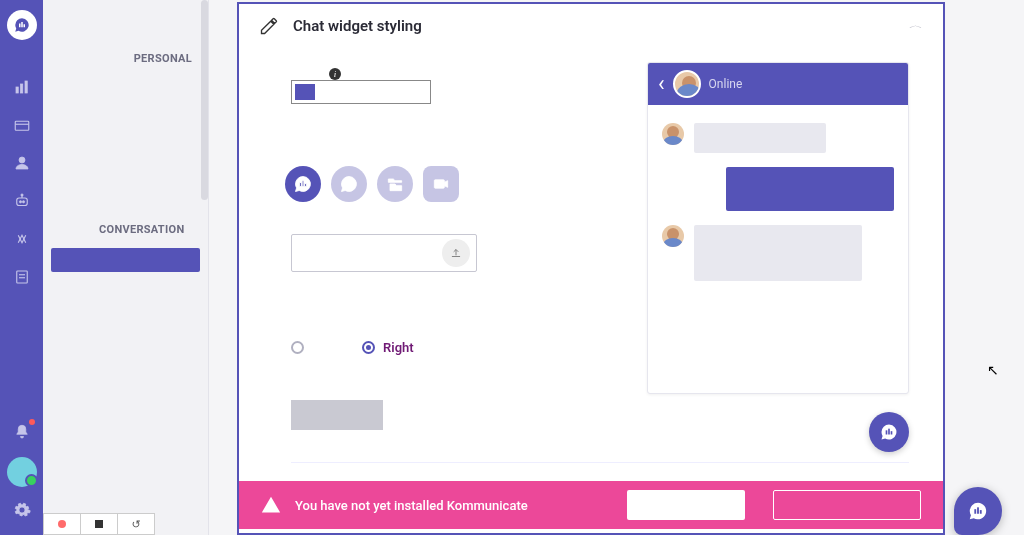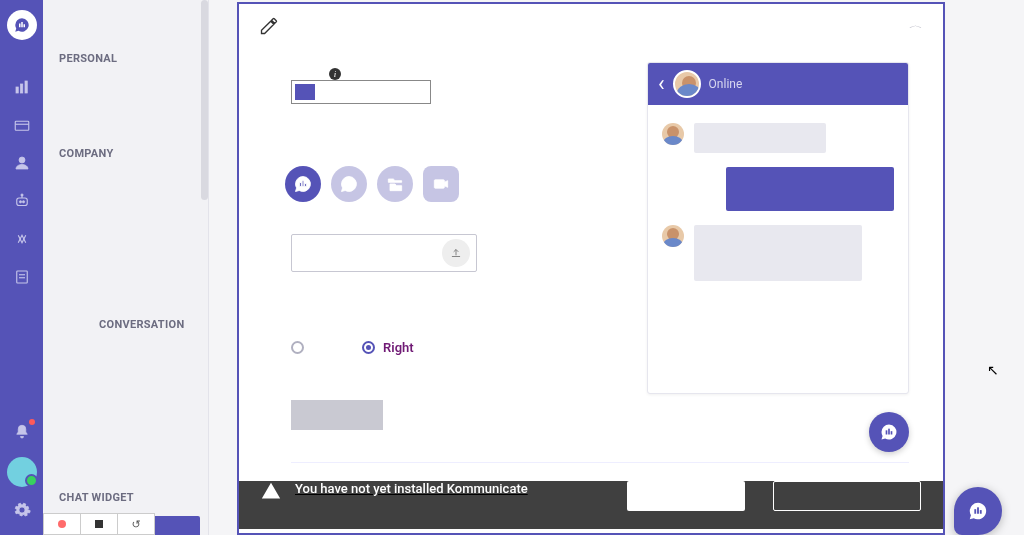--- a/index.html
+++ b/index.html
@@ -15,21 +15,21 @@
   .bell { position:relative; color:#c6c5ea; }
   .bell .dot { position:absolute; top:-2px; right:-2px; width:6px; height:6px; background:#ff5a5a; border-radius:50%; }
   .rail-avatar { width:30px; height:30px; border-radius:50%; background:#72d0e0; position:relative; margin:6px 0 4px 0; }
   .rail-avatar::after{content:''; position:absolute; bottom:0; right:-1px; width:9px; height:9px; background:#38d15f; border-radius:50%; border:2px solid #5553b7;}
   .gear { color:#fff; }
 
   
   .sidebar { position:absolute; left:43px; top:0; width:166px; height:535px; background:#f2f2f5; border-right:1px solid #e3e3ea; overflow:hidden; }
   .sidebar-scroll{ position:absolute; right:0; top:0; width:7px; height:200px; background:#d9d9e0; border-radius:4px;}
   .side-group { font-size:11px; font-weight:700; color:#6c6c80; letter-spacing:0.3px; padding: 14px 16px 8px 16px; }
-  .sg1{ margin-top:38px;} .sg2{ margin-top:60px;} .sg3{ margin-top:136px;margin-left:40px;} .sg4{ margin-top:138px;}
+  .sg1{ margin-top:38px;text-align:right;} .sg2{ margin-top:60px;} .sg3{ margin-top:136px;margin-left:40px;} .sg4{ margin-top:138px;}
   .side-active { margin: 4px 8px 0 8px; height:24px; background:#5553b7; border-radius:2px; }
 
   
   .recorder { position:absolute; left:43px; bottom:0; width:112px; height:22px; background:#fff; border:1px solid #ccc; display:flex; }
   .rec-cell{ flex:1; display:flex; align-items:center; justify-content:center; border-right:1px solid #ccc; font-size:11px; color:#555;}
   .rec-cell:last-child{border-right:none;}
   .rec-dot{width:8px;height:8px;background:#ff6b6b;border-radius:50%;}
   .rec-stop{width:8px;height:8px;background:#333;}
 
   
@@ -82,21 +82,21 @@
   .b1{width:132px;height:30px;background:#e8e8ef;}
   .msg-row.right{justify-content:flex-end;}
   .b2{width:168px;height:44px;background:#5553b7;}
   .b3{width:168px;height:56px;background:#e8e8ef;}
   .cursor{position:absolute; left:748px; top:314px; font-size:14px; color:#000;}
 
   .launcher{position:absolute; right:34px; top:364px; width:40px;height:40px;border-radius:50%;background:#5553b7;display:flex;align-items:center;justify-content:center; box-shadow:0 2px 6px rgba(0,0,0,.2);}
   .launcher svg{width:20px;height:20px;fill:#fff;}
 
   
-  .notice{position:absolute; left:0; bottom:0; right:0; height:48px; background:#404040; display:flex; padding:0 22px; gap:14px;text-decoration:underline;}
+  .notice{position:absolute; left:0; bottom:0; right:0; height:48px; background:#ec4899; display:flex; align-items:center; padding:0 22px; gap:14px;}
   .notice .warn{width:20px;height:20px;fill:#fff;}
   .notice-text{color:#fff; font-size:13px; font-weight:500;}
   .nbtn{margin-left:auto; width:118px;height:30px;background:#fff;border-radius:2px;}
   .nbtn2{width:148px;height:30px;border:1.5px solid #fff;border-radius:2px;margin-left:14px;}
 
   
   .ext-launch{position:absolute; right:22px; bottom:0; width:48px;height:48px;border-radius:50% 50% 50% 8px;background:#5553b7;display:flex;align-items:center;justify-content:center;box-shadow:0 2px 10px rgba(0,0,0,.25);}
   .ext-launch svg{width:22px;height:22px;fill:#fff;}
 
   svg{display:block;}
@@ -168,41 +168,40 @@
         <svg viewBox="0 0 24 24" fill="#fff">
           <path d="M12 8a4 4 0 100 8 4 4 0 000-8zm9 4l2 1-1 3-2-.5a8 8 0 01-1.5 1.5l.5 2-3 1-1-2h-2l-1 2-3-1 .5-2A8 8 0 016 16.5L4 17l-1-3 2-1v-2l-2-1 1-3 2 .5A8 8 0 017.5 6L7 4l3-1 1 2h2l1-2 3 1-.5 2A8 8 0 0118 7.5l2-.5 1 3-2 1z"></path>
         </svg>
       </div>
   </div>
 </div>
 
 <div class="sidebar">
   <div class="sidebar-scroll"></div>
   <div class="side-group sg1">PERSONAL</div>
-  <div class="side-group sg2">COMPANY</div>
   <div class="side-group sg3">CONVERSATION</div>
-  <div class="side-group sg4">CHAT WIDGET</div>
   <div class="side-active"></div>
 </div>
 
 <div class="recorder">
   <div class="rec-cell">
       <span class="rec-dot"></span>
     </div>
   <div class="rec-cell">
       <span class="rec-stop"></span>
     </div>
   <div class="rec-cell">↺</div>
 </div>
 
 <div class="card">
   <div class="card-head">
     <svg viewBox="0 0 24 24">
         <path d="M3 17.25V21h3.75L17.8 9.94l-3.75-3.75L3 17.25zM20.7 7.04a1 1 0 000-1.41l-2.34-2.34a1 1 0 00-1.41 0l-1.83 1.83 3.75 3.75 1.83-1.83z"></path>
       </svg>
+    <div class="card-title">Chat widget styling</div>
     <div class="chev">︿</div>
   </div>
 
   <div class="body">
     <span class="info-icn">i</span>
     <div class="color-input">
       <div class="swatch"></div>
     </div>
 
     <div class="icon-row">

